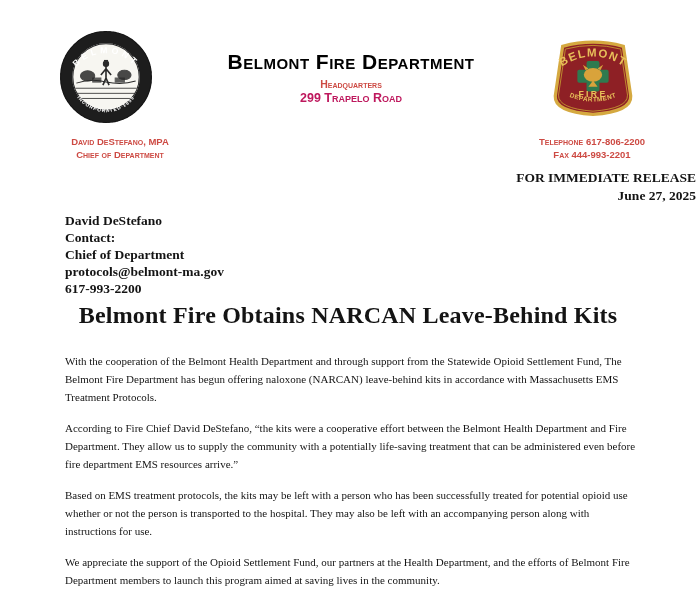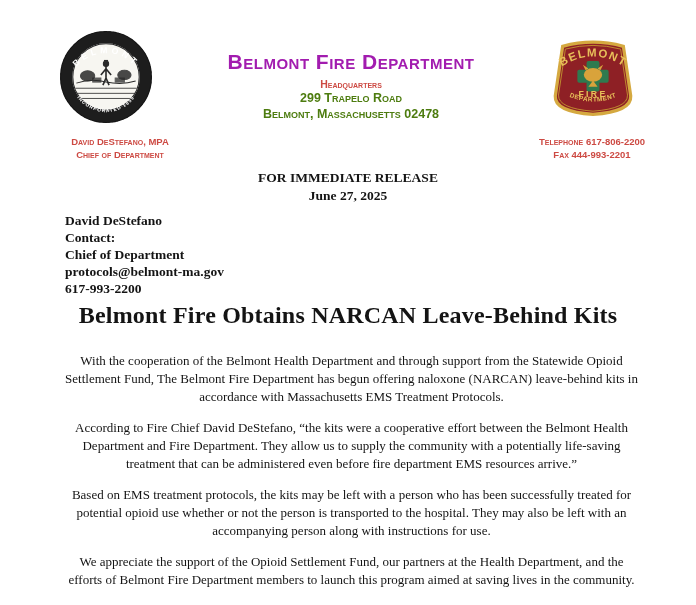--- a/index.html
+++ b/index.html
@@ -11,63 +11,63 @@
   }
   
   .top-row { display: flex; padding-top: 30px; }
   .col-left  { width: 212px; display: flex; justify-content: center; align-items: flex-start; }
   .col-center{ flex: 1; text-align: center; padding-top: 20px; }
   .col-right { width: 206px; display: flex; justify-content: center; align-items: flex-start; padding-top: 5px; }
 
   .org-name {
     font-family: "Liberation Sans", sans-serif;
     font-weight: bold; font-variant: small-caps;
-    font-size: 21px; letter-spacing: 0.5px; color: #a21caf; line-height: 1.1;
+    font-size: 21px; letter-spacing: 0.5px; color: #000000; line-height: 1.1;
   }
   .org-sub {
     font-family: "Liberation Sans", sans-serif;
     font-weight: bold; font-variant: small-caps;
     font-size: 10.5px; color: #cd4a43; margin-top: 5px; line-height: 1.25; text-align: center;
   }
   .org-addr {
     font-family: "Liberation Sans", sans-serif;
     font-weight: bold; font-variant: small-caps;
-    font-size: 12.5px; color: #4d7c0f; line-height: 1.25;
+    font-size: 12.5px; color: #be185d; line-height: 1.25;
   }
 
   
   .sub-row { display: flex; justify-content: space-between; margin-top: 12px; }
   .chief-block  { width: 232px; text-align: center; }
   .phones-block { width: 216px; text-align: center; }
   .red-small {
     font-family: "Liberation Sans", sans-serif;
     font-weight: bold; font-variant: small-caps;
     font-size: 9.5px; color: #cd4a43; line-height: 1.35; padding-left: 8px;
   }
 
   
-  .release-block { text-align: center; margin-top: 8px; }
+  .release-block { text-align: right; margin-top: 8px; }
   .release-line { font-weight: bold; font-size: 13.5px; line-height: 1.2; }
   .release-date { font-weight: bold; font-size: 13.5px; line-height: 1.2; margin-top: 2px; }
 
   
   .contact-block { margin: 8px 0 0 65px; }
   .contact-line { font-weight: bold; font-size: 13.5px; line-height: 17px; }
 
   
   .headline {
     text-align: center; font-weight: bold; font-size: 24px;
     margin-top: 5px; letter-spacing: 0.2px;
   }
 
   
   .body-block { margin: 23px 58px 0 65px; }
   .body-block p {
-    font-size: 13px; line-height: 18px; margin-bottom: 13px;
-    text-align: center;
+    font-size: 11px; line-height: 18px; margin-bottom: 13px;
+    text-align: left;
   }
 </style>
 </head>
 <body>
 
 <div class="page">
 
   <div class="top-row">
 
     <div class="col-left">
@@ -101,21 +101,20 @@
         <text font-family="Liberation Sans, sans-serif" font-size="4.6" font-weight="bold" fill="#ffffff" letter-spacing="1">
           <textPath href="#sealBottomArc" startOffset="50%" text-anchor="middle">INCORPORATED 1859</textPath>
         </text>
       </svg>
     </div>
 
     <div class="col-center">
       <div class="org-name">Belmont Fire Department</div>
       <div class="org-sub">Headquarters</div>
       <div class="org-addr">299 Trapelo Road</div>
-      <div class="org-addr">Belmont, Massachusetts 02478</div>
     </div>
 
     <div class="col-right">
 
       <svg width="92" height="88" viewBox="0 0 100 95" aria-hidden="true">
         <path d="M 17 12 Q 50 3 83 12 L 91 66 Q 92 83 50 86 Q 8 83 9 66 Z" fill="#8e2025" stroke="#d5a940" stroke-width="3.5"></path>
         <path d="M 20 15 Q 50 7 80 15 L 87.5 65 Q 88 79.5 50 82.5 Q 12 79.5 12.5 65 Z" fill="none" stroke="#c2922f" stroke-width="1"></path>
 
         <g fill="#2f7a4f">
           <rect x="43" y="28" width="14" height="33" rx="2"></rect>

